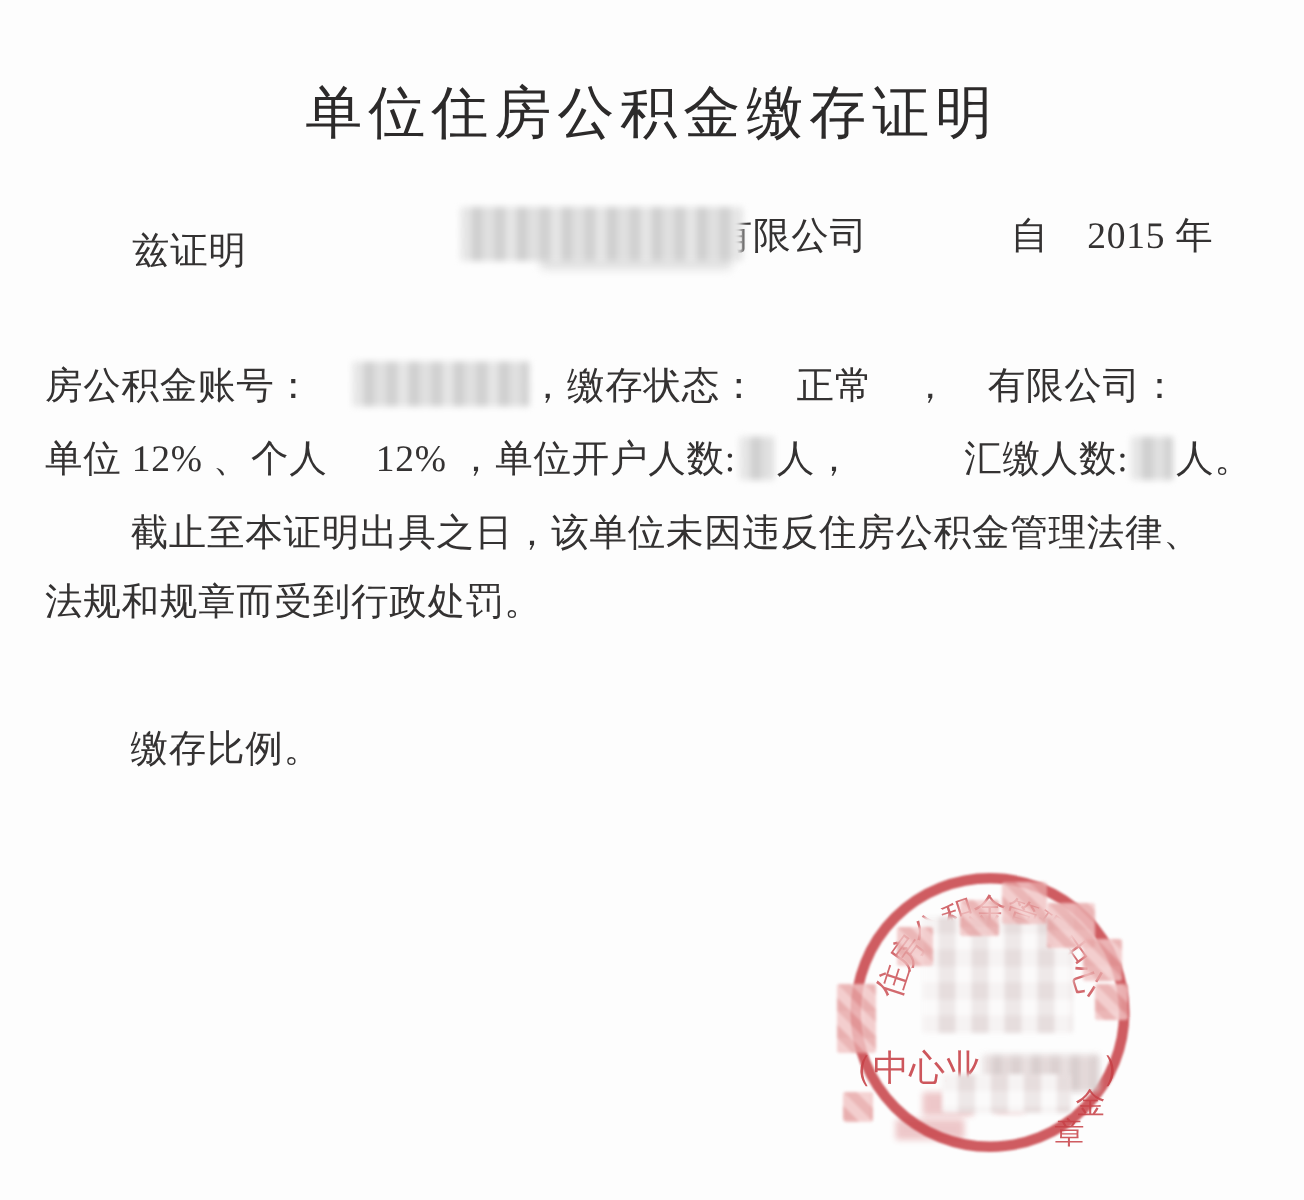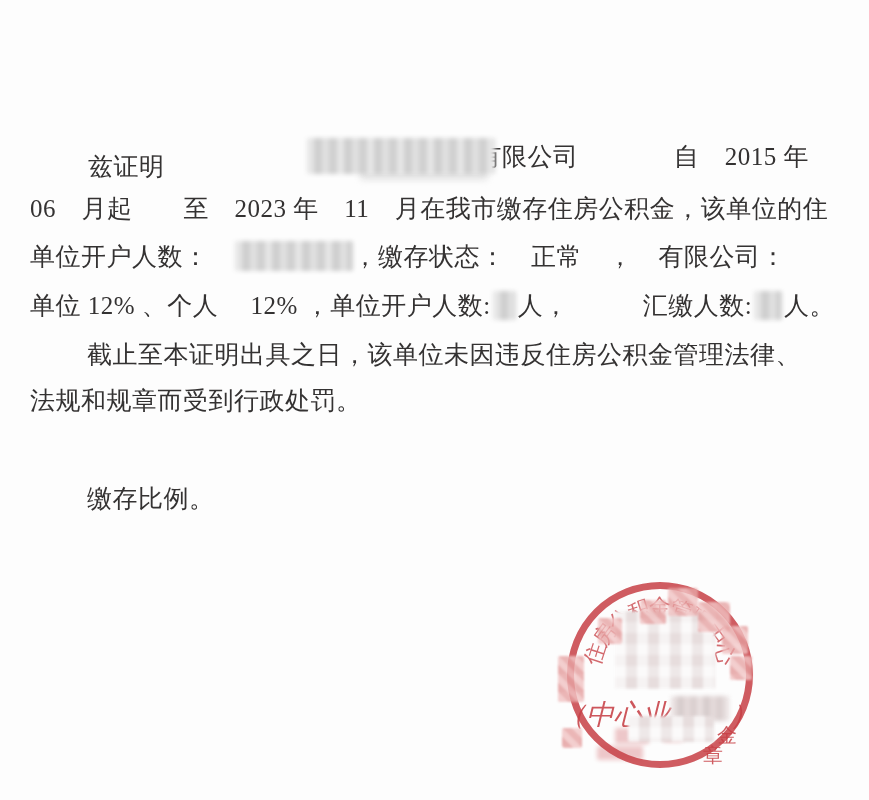--- a/index.html
+++ b/index.html
@@ -55,22 +55,22 @@
   .seal-arc span:nth-child(1){transform:translate(-50%,-50%) rotate(-72deg) translateY(-68px);}
   .seal-arc span:nth-child(2){transform:translate(-50%,-50%) rotate(-54deg) translateY(-68px);}
   .seal-arc span:nth-child(3){transform:translate(-50%,-50%) rotate(-36deg) translateY(-68px);}
   .seal-arc span:nth-child(4){transform:translate(-50%,-50%) rotate(-18deg) translateY(-68px);}
   .seal-arc span:nth-child(5){transform:translate(-50%,-50%) rotate(0deg) translateY(-68px);}
   .seal-arc span:nth-child(6){transform:translate(-50%,-50%) rotate(18deg) translateY(-68px);}
   .seal-arc span:nth-child(7){transform:translate(-50%,-50%) rotate(36deg) translateY(-68px);}
   .seal-arc span:nth-child(8){transform:translate(-50%,-50%) rotate(54deg) translateY(-68px);}
   .seal-arc span:nth-child(9){transform:translate(-50%,-50%) rotate(72deg) translateY(-68px);}
   .seal-center{
-    position:absolute;left:-9px;top:114px;width:200px;display:flex;align-items:flex-start;
-    font-size:28px;color:var(--seal-red);filter:blur(.4px);opacity:.88;white-space:pre;font-style:italic;
+    position:absolute;left:-9px;top:114px;width:200px;display:flex;align-items:flex-end;
+    font-size:24px;color:var(--seal-red);filter:blur(.4px);opacity:.88;white-space:pre;
   }
   .redact-seal-center{
     display:inline-block;width:92px;height:25px;margin:0 1px;border-radius:2px;
     background-color:#dcd4d4;
     background-image:linear-gradient(90deg,#e6dcdc 0 25%,#d2c6c6 25% 50%,#e2d6d6 50% 75%,#d6caca 75%);
     background-size:26px 14px;filter:blur(2px);
   }
   .seal-jin{position:absolute;left:150px;top:140px;font-size:20px;color:var(--seal-red);filter:blur(.4px);opacity:.85;}
   .seal-zhang{position:absolute;left:136px;top:160px;font-size:20px;color:var(--seal-red);filter:blur(.4px);opacity:.85;}
   
@@ -86,35 +86,33 @@
     background-image:linear-gradient(45deg,#e49c9c 25%,#f1c3c3 25% 50%,#e7a5a5 50% 75%,#f3c9c9 75%);
     background-size:18px 18px;filter:blur(1px);opacity:.8;z-index:4;
   }
   .frag{position:absolute;background:var(--seal-red);opacity:.28;filter:blur(2px);border-radius:2px;z-index:2;}
 </style>
 </head>
 <body>
 
 <div class="page">
 
+  <div class="title">单位住房公积金缴存证明</div>
 
   <div class="line l1">
     <span class="l1-prefix">兹证明</span>
     <span class="redact redact-company"></span>
     <span class="company-suffix">有限公司</span>
     <span class="l1-right">自　2015 年</span>
   </div>
   <div class="redact-company-tail"></div>
 
-  <div class="line l2">
-    <span>06　月起　　至　2023 年　11　月在我市缴存住房公积金，该单位的住</span>
-  </div>
 
   <div class="line l3">
-    <span>单位开户人数：</span>
+    <span>房公积金账号：</span>
     <span class="redact redact-account"></span>
     <span>，缴存状态：　正常　，　有限公司：</span>
   </div>
 
   <div class="line l4">
     <span>单位 12% 、个人　 12% ，单位开户人数:</span>
     <span class="redact redact-count"></span>
     <span>人，</span>
     <span class="gap-remit">汇缴人数:</span>
     <span class="redact redact-count2"></span>

